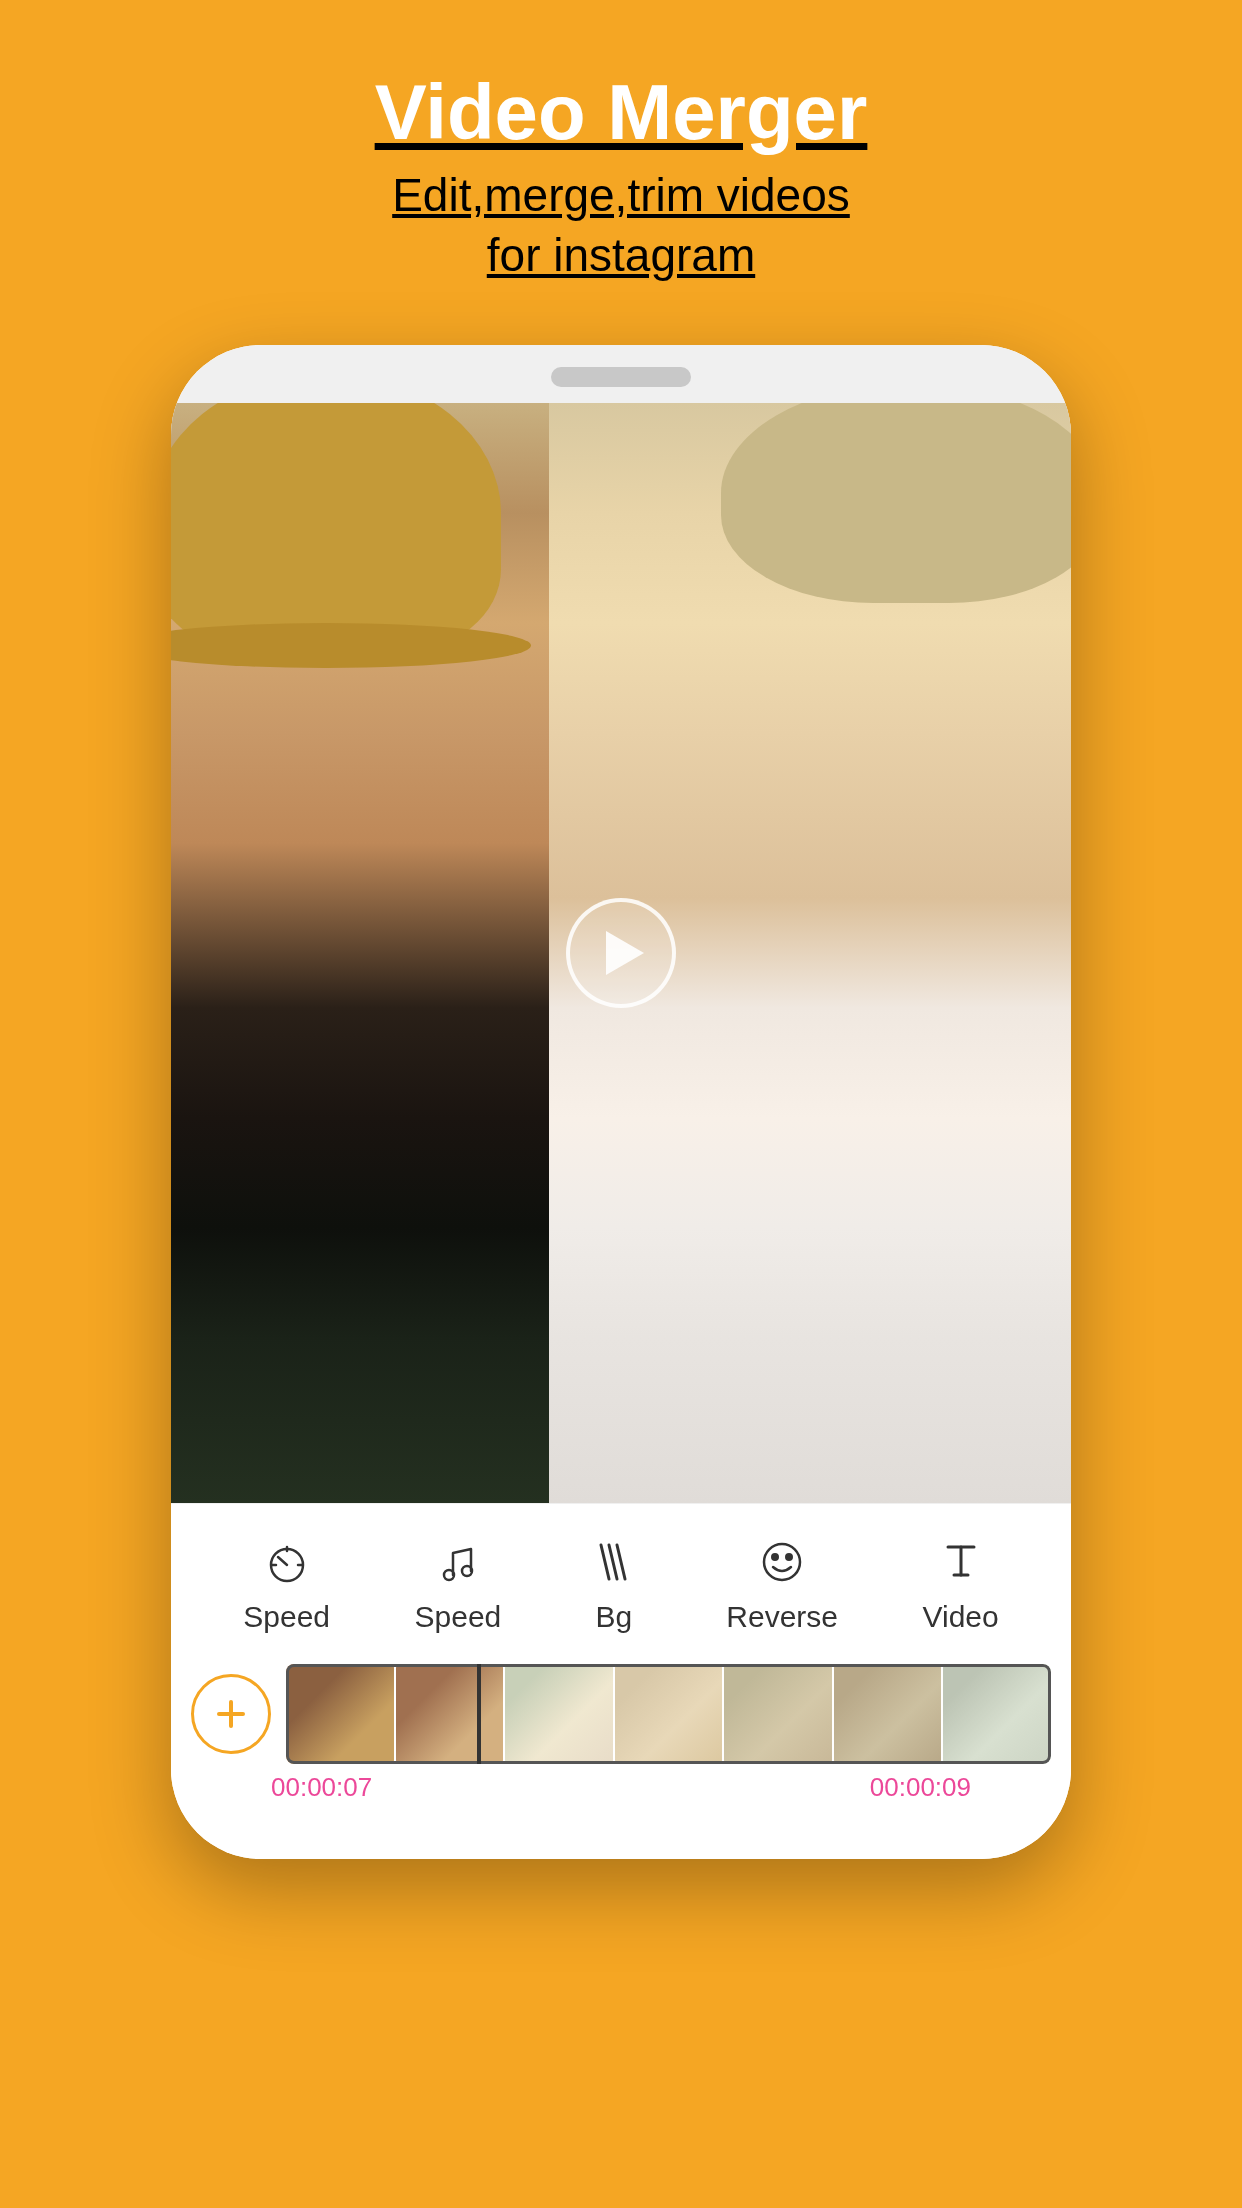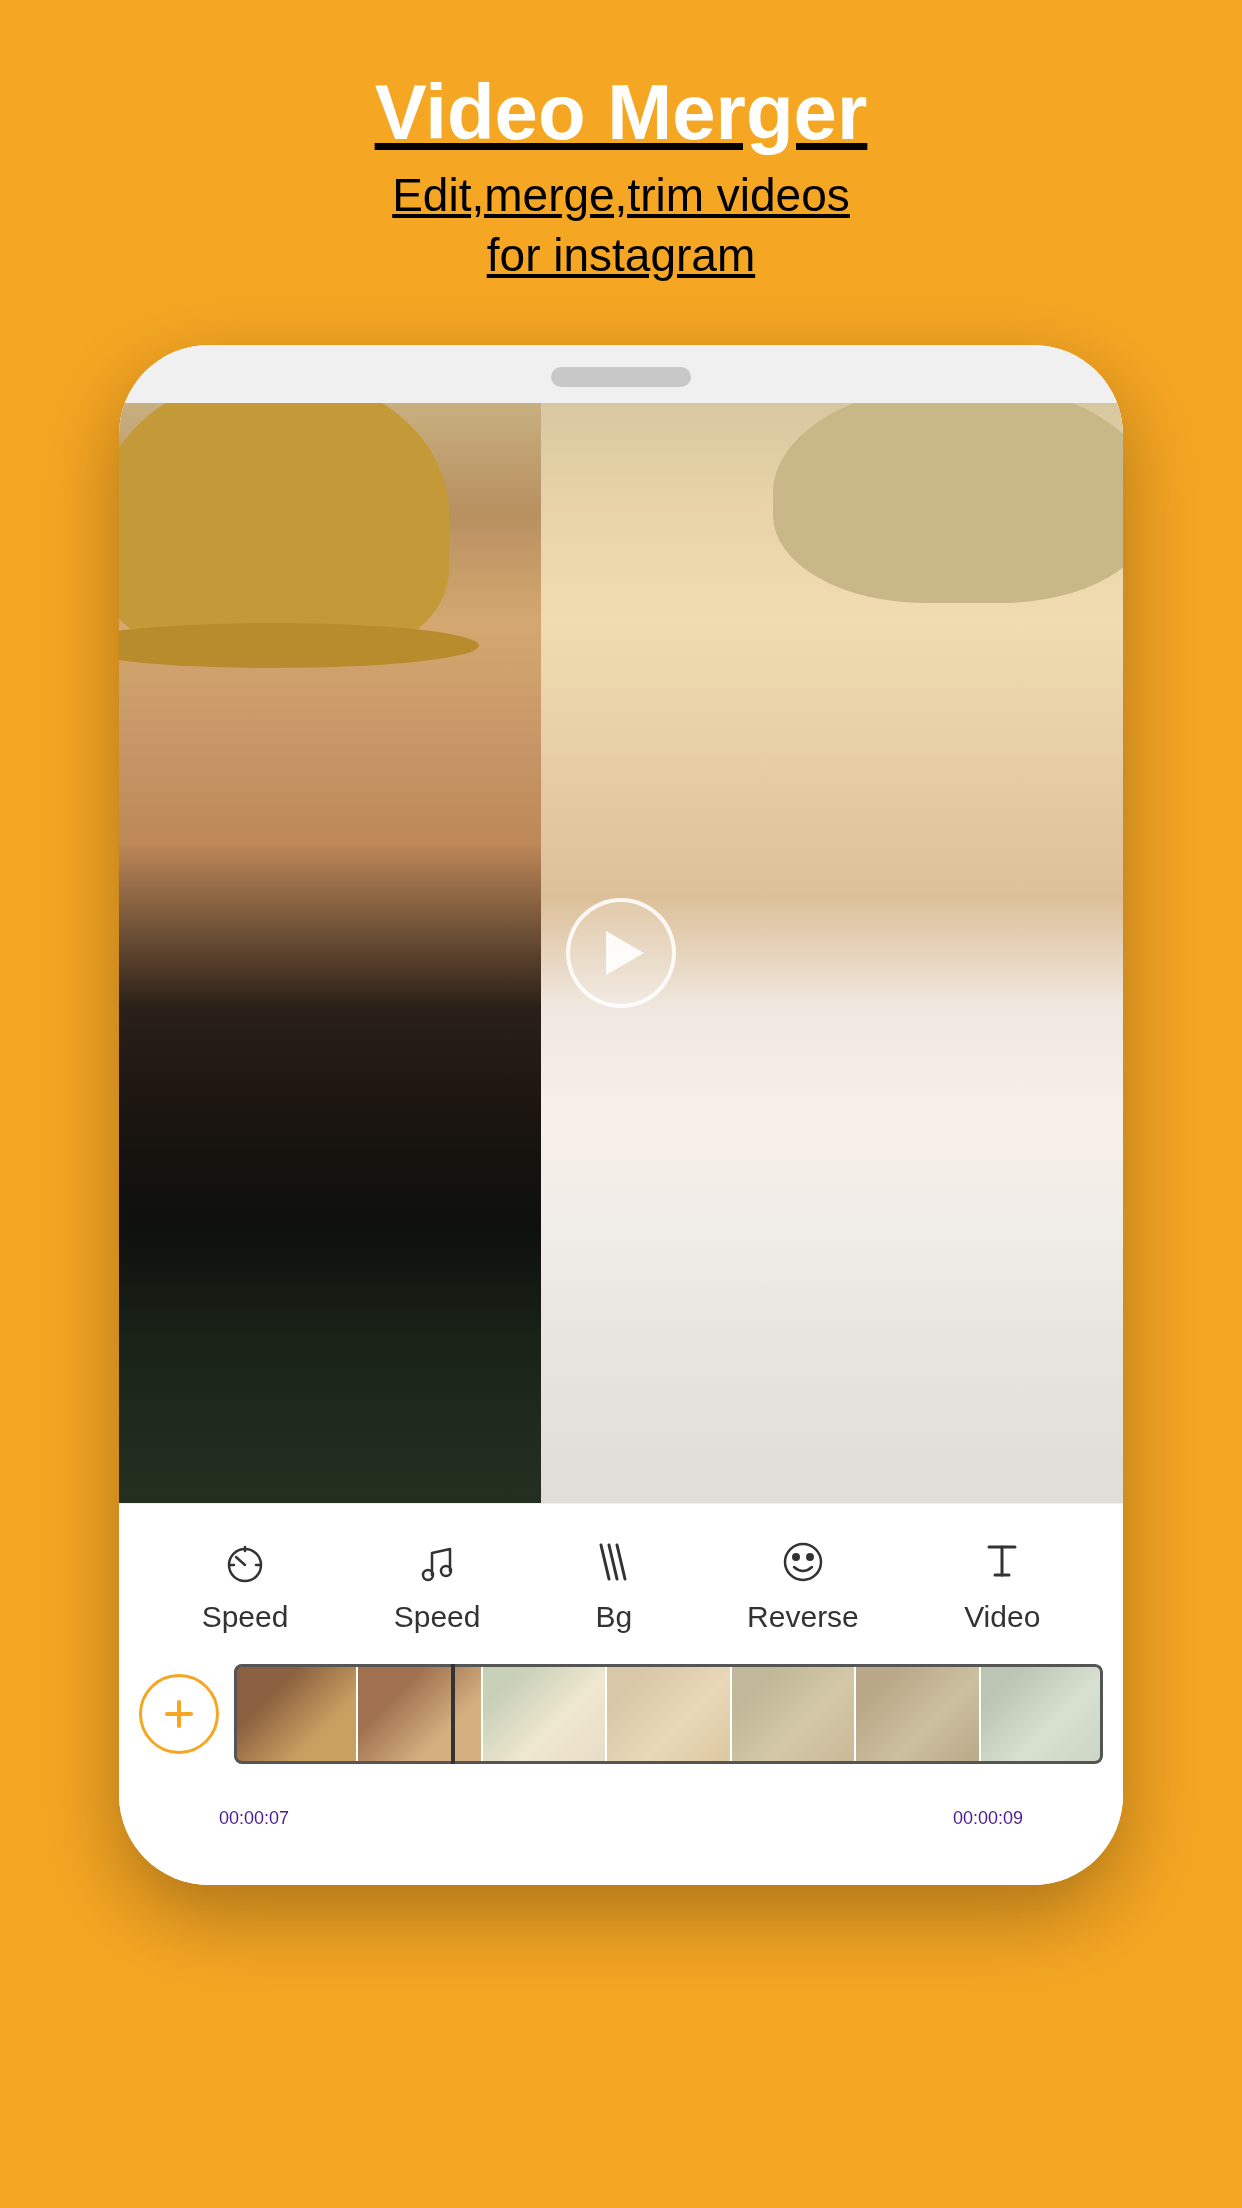--- a/index.html
+++ b/index.html
@@ -35,21 +35,21 @@
     .app-subtitle {
       font-size: 46px;
       font-weight: 500;
       color: #000000;
       text-align: center;
       margin-top: 10px;
       line-height: 1.3;
     }
 
     .phone-container {
-      width: 1004px;
+      width: 900px;
       background: #ffffff;
       border-radius: 90px;
       box-shadow: 0 30px 80px rgba(0,0,0,0.3);
       overflow: hidden;
       position: relative;
       display: flex;
       flex-direction: column;
     }
 
     .phone-top-bar {
@@ -307,23 +307,22 @@
     }
 
     .timeline-timestamps {
       display: flex;
       justify-content: space-between;
       padding: 8px 100px 16px 100px;
       background: #ffffff;
     }
 
     .timestamp {
-      font-size: 18px;
-      color: #4c1d95;
-      margin-top: 36px;
+      font-size: 26px;
+      color: #ec4899;
     }
 
     .phone-bottom-padding {
       height: 40px;
       background: #ffffff;
       border-radius: 0 0 90px 90px;
     }
   </style>
 </head>
 <body>

